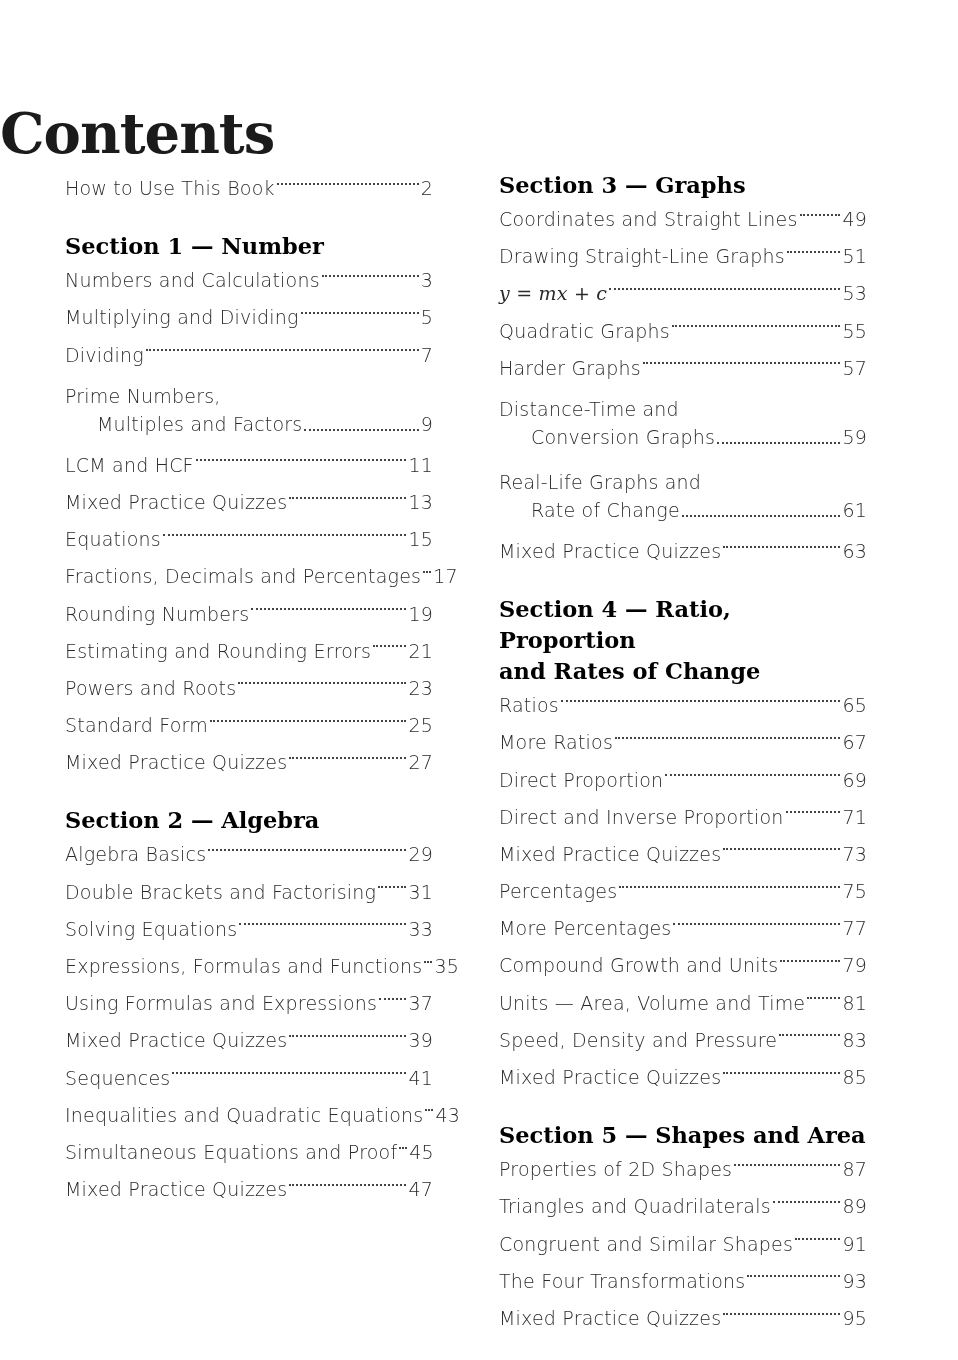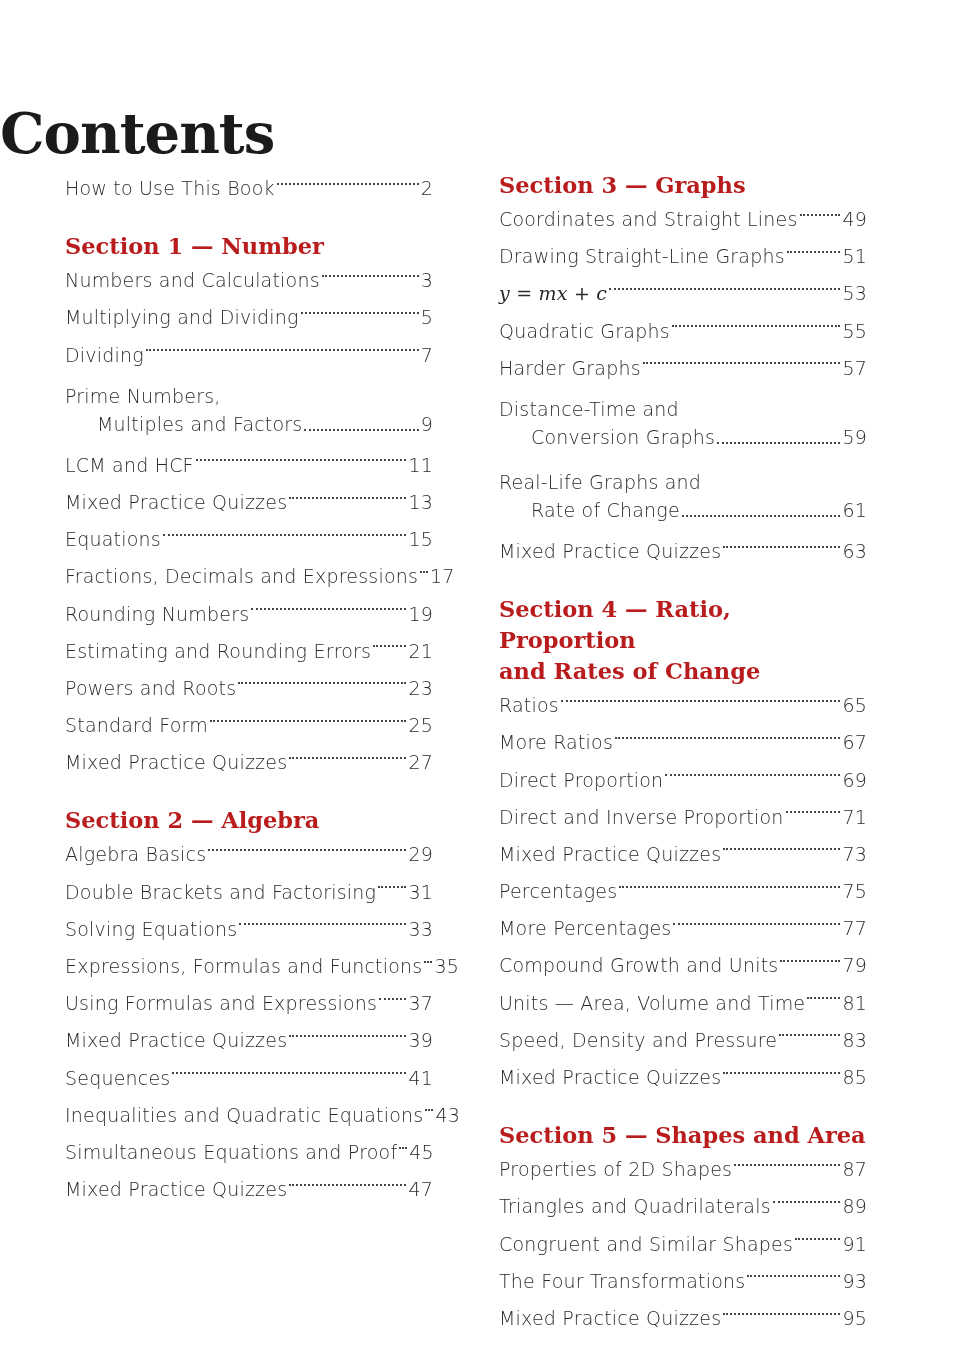--- a/index.html
+++ b/index.html
@@ -4,21 +4,21 @@
 <style>
   html, body { margin:0; padding:0; background:#ffffff; }
   body { width:958px; height:1360px; position:relative; overflow:hidden; color:#1a1a1a;
          font-family:"DejaVu Sans", sans-serif; }
   .title { position:absolute; left:0; width:906px; top:62px; text-align:left;
            font-family:"DejaVu Serif", serif; font-weight:bold; font-size:56px; letter-spacing:-1px; color:#1b1b1b; }
   .col { position:absolute; top:170px; }
   .col.left { left:65px; width:368px; }
   .col.right { left:499px; width:368px; }
   .sec-head { font-family:"DejaVu Serif", serif; font-weight:bold; font-size:22.5px; line-height:31px;
-              color:#b91c1c; margin:0; }
+              color:#000000; margin:0; }
   .entry { display:flex; align-items:center; font-size:19px; line-height:37.2px; height:37.2px;
            font-weight:300; color:#2a2a2a; letter-spacing:0.2px; }
   .entry.two { flex-direction:column; align-items:stretch; height:65px; line-height:28px; padding-top:8px; }
   .entry.two .l1 { height:28px; }
   .entry.two .l2 { display:flex; align-items:flex-end; padding-left:32px; height:28px; }
   .entry .t { white-space:nowrap; }
   .dots { flex:1; border-bottom:2px dotted #444; margin:0 2px 10px 2px; height:0; min-width:8px; }
   .entry.two .dots { margin-bottom:7px; }
   .pg { white-space:nowrap; }
   .math { font-family:"DejaVu Serif", serif; font-style:italic; }
@@ -72,21 +72,21 @@
         <span class="t">Mixed Practice Quizzes</span>
         <span class="dots"></span>
         <span class="pg">13</span>
       </div>
       <div class="entry">
         <span class="t">Equations</span>
         <span class="dots"></span>
         <span class="pg">15</span>
       </div>
       <div class="entry">
-        <span class="t">Fractions, Decimals and Expressions</span>
+        <span class="t">Fractions, Decimals and Percentages</span>
         <span class="dots"></span>
         <span class="pg">17</span>
       </div>
       <div class="entry">
         <span class="t">Rounding Numbers</span>
         <span class="dots"></span>
         <span class="pg">19</span>
       </div>
       <div class="entry">
         <span class="t">Estimating and Rounding Errors</span>

